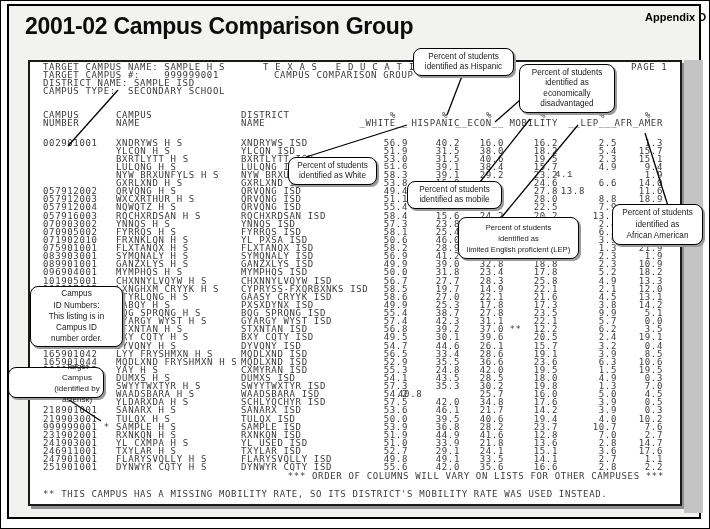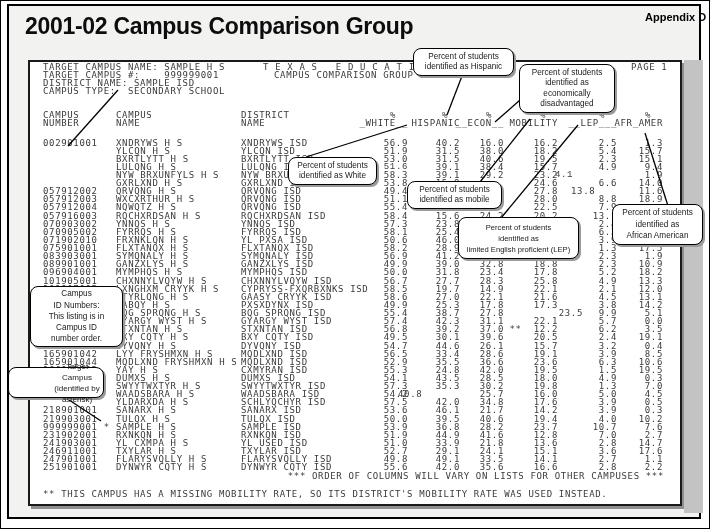--- a/index.html
+++ b/index.html
@@ -132,21 +132,21 @@
         <div class="cell" style="left: 600px; width: 62px; text-align: right;">14.0</div>
       </div>
       <div class="trow" style="top: 186.22px;">
         <div class="cell" style="left: 42px; width: 80px;">057912002</div>
         <div class="cell" style="left: 115px; width: 130px;">QRVQNG H S</div>
         <div class="cell" style="left: 240px; width: 142px;">QRVQNG ISD</div>
         <div class="cell" style="left: 345px; width: 62px; text-align: right;">49.4</div>
         <div class="cell" style="left: 397px; width: 62px; text-align: right;"></div>
         <div class="cell" style="left: 441px; width: 62px; text-align: right;"></div>
         <div class="cell" style="left: 487px; width: 70px; text-align: right;">27.8</div>
-        <div class="cell" style="left: 570px; width: 62px; text-align: left;">13.8</div>
+        <div class="cell" style="left: 522px; width: 62px; text-align: right;">13.8</div>
         <div class="cell" style="left: 600px; width: 62px; text-align: right;">11.6</div>
       </div>
       <div class="trow" style="top: 194.34px;">
         <div class="cell" style="left: 42px; width: 80px;">057912003</div>
         <div class="cell" style="left: 115px; width: 130px;">WXCXRTHUR H S</div>
         <div class="cell" style="left: 240px; width: 142px;">QRVQNG ISD</div>
         <div class="cell" style="left: 345px; width: 62px; text-align: right;">51.1</div>
         <div class="cell" style="left: 397px; width: 62px; text-align: right;"></div>
         <div class="cell" style="left: 441px; width: 62px; text-align: right;"></div>
         <div class="cell" style="left: 487px; width: 70px; text-align: right;">28.0</div>
@@ -210,21 +210,21 @@
       </div>
       <div class="trow" style="top: 243.06px;">
         <div class="cell" style="left: 42px; width: 80px;">075901001</div>
         <div class="cell" style="left: 115px; width: 130px;">FLXTANQX H S</div>
         <div class="cell" style="left: 240px; width: 142px;">FLXTANQX ISD</div>
         <div class="cell" style="left: 345px; width: 62px; text-align: right;">58.2</div>
         <div class="cell" style="left: 397px; width: 62px; text-align: right;">28.9</div>
         <div class="cell" style="left: 441px; width: 62px; text-align: right;"></div>
         <div class="cell" style="left: 487px; width: 70px; text-align: right;"></div>
         <div class="cell" style="left: 554px; width: 62px; text-align: right;">1.3</div>
-        <div class="cell" style="left: 600px; width: 62px; text-align: right;">17.5</div>
+        <div class="cell" style="left: 600px; width: 62px; text-align: right;">21.9</div>
       </div>
       <div class="trow" style="top: 251.18px;">
         <div class="cell" style="left: 42px; width: 80px;">083903001</div>
         <div class="cell" style="left: 115px; width: 130px;">SYMQNALY H S</div>
         <div class="cell" style="left: 240px; width: 142px;">SYMQNALY ISD</div>
         <div class="cell" style="left: 345px; width: 62px; text-align: right;">56.9</div>
         <div class="cell" style="left: 397px; width: 62px; text-align: right;">41.2</div>
         <div class="cell" style="left: 441px; width: 62px; text-align: right;"></div>
         <div class="cell" style="left: 487px; width: 70px; text-align: right;"></div>
         <div class="cell" style="left: 554px; width: 62px; text-align: right;">2.3</div>
@@ -296,21 +296,21 @@
         <div class="cell" style="left: 554px; width: 62px; text-align: right;">3.8</div>
         <div class="cell" style="left: 600px; width: 62px; text-align: right;">14.2</div>
       </div>
       <div class="trow" style="top: 308.02px;">
         <div class="cell" style="left: 42px; width: 80px;"></div>
         <div class="cell" style="left: 115px; width: 130px;">BQG SPRQNG H S</div>
         <div class="cell" style="left: 240px; width: 142px;">BQG SPRQNG ISD</div>
         <div class="cell" style="left: 345px; width: 62px; text-align: right;">55.4</div>
         <div class="cell" style="left: 397px; width: 62px; text-align: right;">38.7</div>
         <div class="cell" style="left: 441px; width: 62px; text-align: right;">27.8</div>
-        <div class="cell" style="left: 487px; width: 70px; text-align: right; padding-left: 25px;">23.5</div>
+        <div class="cell" style="left: 487px; width: 70px; text-align: right;">23.5</div>
         <div class="cell" style="left: 554px; width: 62px; text-align: right;">9.9</div>
         <div class="cell" style="left: 600px; width: 62px; text-align: right;">5.1</div>
       </div>
       <div class="trow" style="top: 316.14px;">
         <div class="cell" style="left: 42px; width: 80px;"></div>
         <div class="cell" style="left: 115px; width: 130px;">GYARGY WYST H S</div>
         <div class="cell" style="left: 240px; width: 142px;">GYARGY WYST ISD</div>
         <div class="cell" style="left: 345px; width: 62px; text-align: right;">57.4</div>
         <div class="cell" style="left: 397px; width: 62px; text-align: right;">42.3</div>
         <div class="cell" style="left: 441px; width: 62px; text-align: right;">31.1</div>

